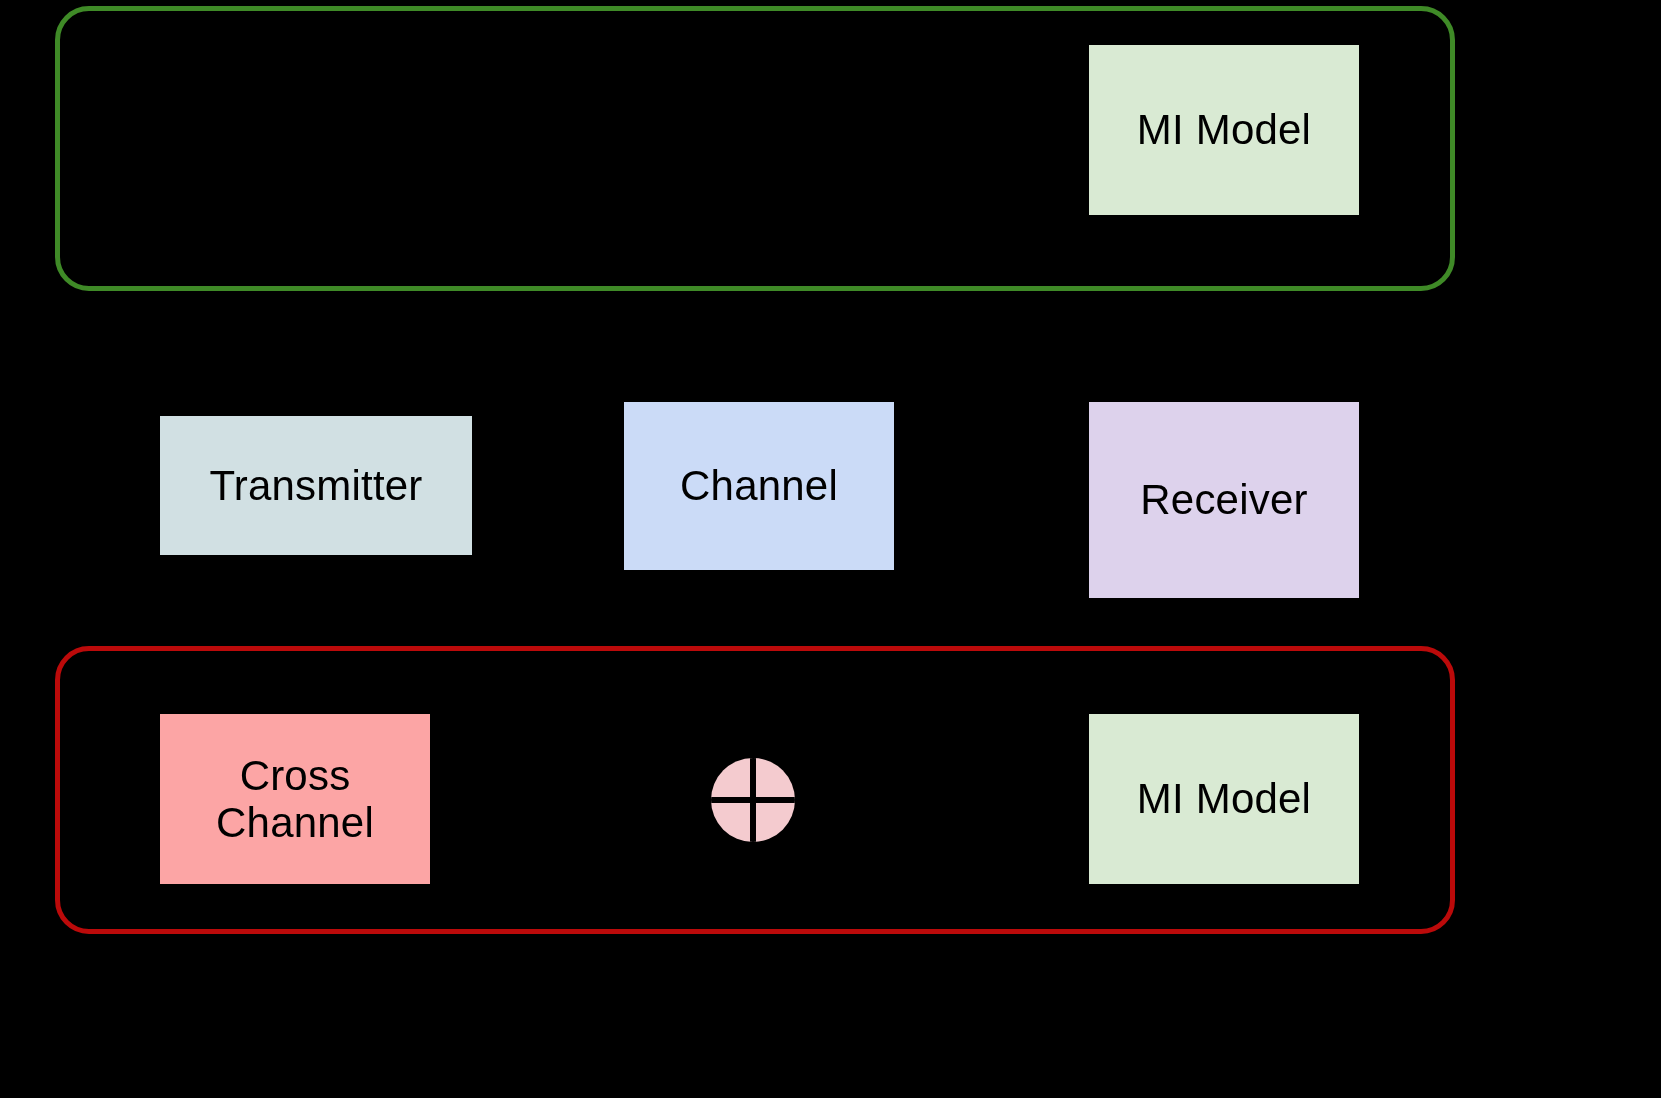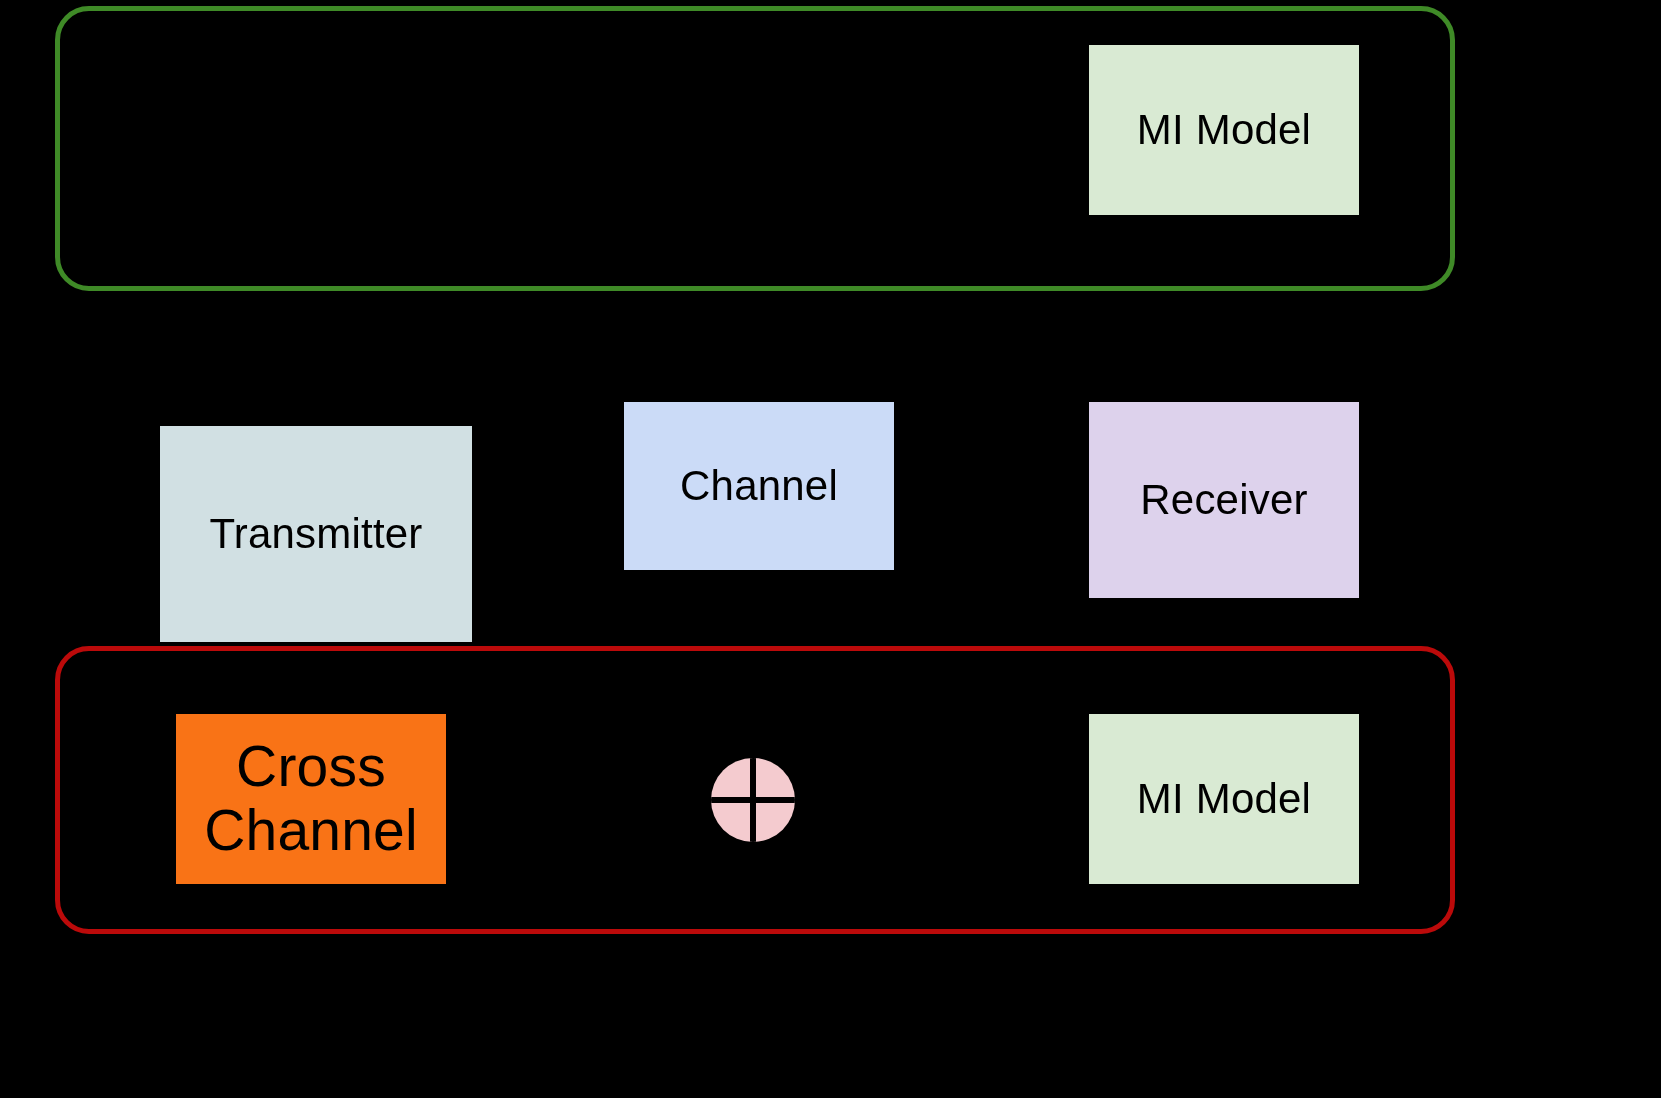--- a/index.html
+++ b/index.html
@@ -57,44 +57,43 @@
   }
 
   
   #node-mi-model-upper {
     left: 1089px; top: 45px;
     width: 270px; height: 170px;
     background: #d9ead3;
     font-size: 42px;
   }
   #node-transmitter {
-    left: 160px; top: 426px;
-    width: 312px; height: 216px;
+    left: 160px; top: 416px;
+    width: 312px; height: 139px;
     background: #d1e0e3;
     font-size: 42px;
   }
   #node-channel {
     left: 624px; top: 402px;
     width: 270px; height: 168px;
     background: #cbdbf7;
     font-size: 42px;
   }
   #node-receiver {
     left: 1089px; top: 402px;
     width: 270px; height: 196px;
     background: #ddd2ec;
     font-size: 42px;
   }
   #node-cross-entropy {
     left: 160px; top: 714px;
     width: 270px; height: 170px;
-    background: #f97316;
-    font-size: 57px;
+    background: #fca5a5;
+    font-size: 42px;
     flex-direction: column;
-    margin-left: 16px;
   }
   #node-mi-model-lower {
     left: 1089px; top: 714px;
     width: 270px; height: 170px;
     background: #d9ead3;
     font-size: 42px;
   }
 
   
   #node-combiner {

